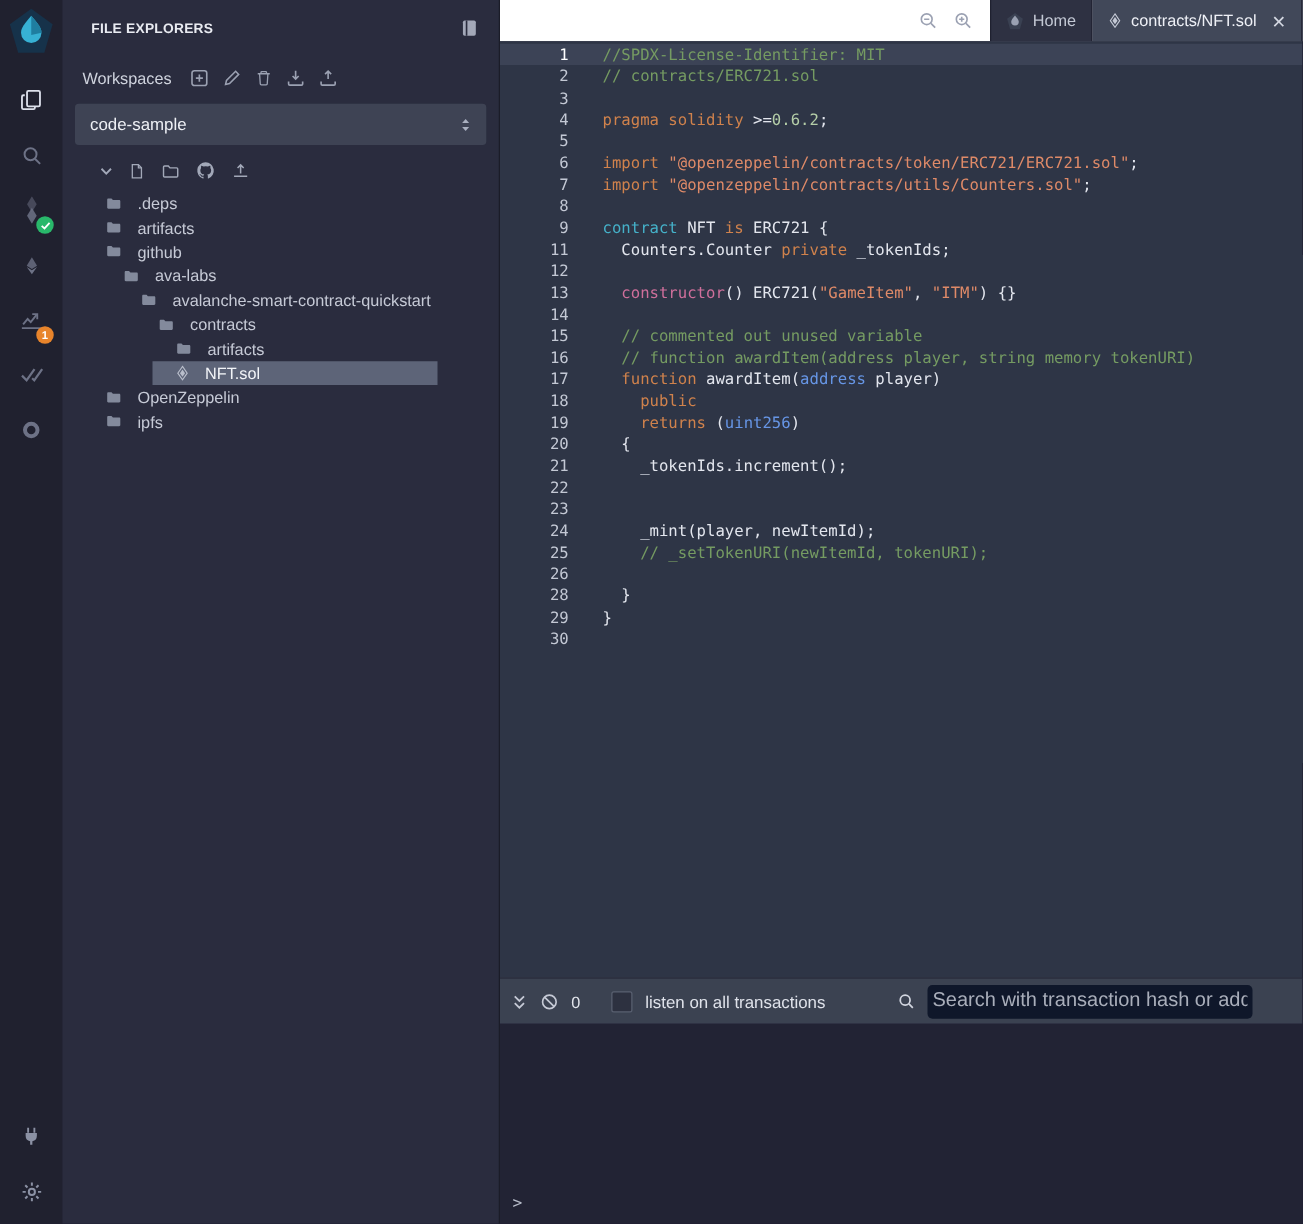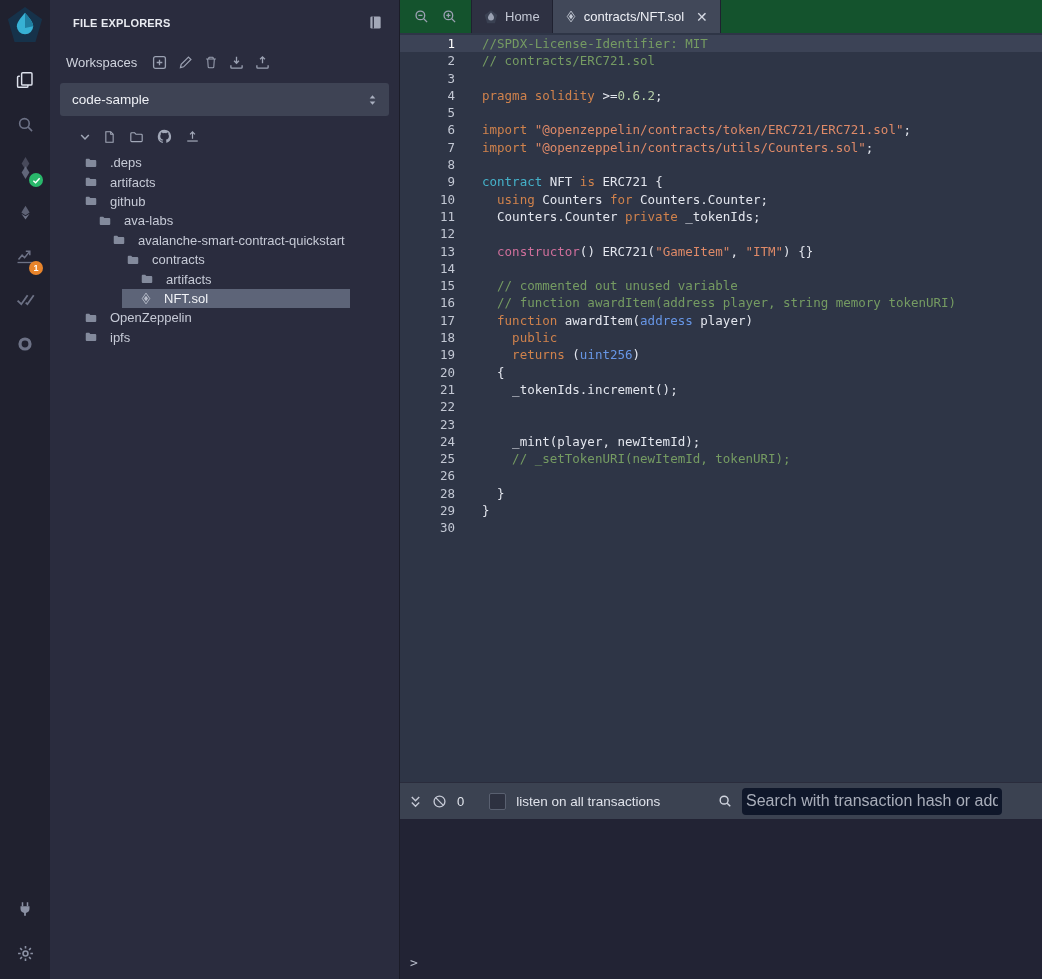--- a/index.html
+++ b/index.html
@@ -37,21 +37,21 @@
   .tree-toolbar span{display:flex;cursor:pointer;}
   .tree{margin-top:9px;font-size:13px;}
   .tree-row{height:19.4px;display:flex;align-items:center;cursor:pointer;color:#c6cad6;}
   .row-content{display:inline-flex;align-items:center;gap:12px;height:100%;}
   .tree-row.selected .row-content{background:#5d6478;width:228px;padding-left:18px;box-sizing:border-box;color:#f2f4f8;}
   .tree-ico{display:flex;flex-shrink:0;}
   .tree-label{white-space:nowrap;}
 
   
   .main{flex:1;min-width:0;display:flex;flex-direction:column;}
-  .tabbar{height:33px;flex-shrink:0;background:#14532d;display:flex;align-items:stretch;}
+  .tabbar{height:33px;flex-shrink:0;background:#ffffff;display:flex;align-items:stretch;justify-content:flex-end;}
   .zoom-btns{display:flex;align-items:center;gap:13px;padding:0 14px;color:#9ba1b2;}
   .zoom-btns span{display:flex;cursor:pointer;}
   .tab{display:flex;align-items:center;gap:7px;padding:0 12px;font-size:13px;color:#c3c8d4;background:#2e3142;border-right:1px solid #1f2130;border-left:1px solid #1f2130;cursor:pointer;}
   .tab.active{background:#414859;color:#eef0f6;border-left:none;}
   .tab .close{margin-left:5px;font-size:14px;color:#d4d8e2;cursor:pointer;line-height:1;}
   .tab-ico{display:flex;}
 
   .editor{flex:1;background:#2e3546;padding-top:2px;overflow:hidden;font-family:"DejaVu Sans Mono",monospace;font-size:12.5px;cursor:text;}
   .code-line{display:flex;height:17.3px;line-height:17.3px;white-space:pre;}
   .code-line.active{background:#3c4356;}
@@ -398,21 +398,20 @@
     <div class="editor">
         <div class="code-line active"><span class="gutter">1</span><span class="code-text"><span class="tk-c">//SPDX-License-Identifier: MIT</span></span></div>
         <div class="code-line"><span class="gutter">2</span><span class="code-text"><span class="tk-c">// contracts/ERC721.sol</span></span></div>
         <div class="code-line"><span class="gutter">3</span><span class="code-text"></span></div>
         <div class="code-line"><span class="gutter">4</span><span class="code-text"><span class="tk-k">pragma solidity</span><span class="tk-p"> &gt;=</span><span class="tk-n">0.6.2</span><span class="tk-p">;</span></span></div>
         <div class="code-line"><span class="gutter">5</span><span class="code-text"></span></div>
         <div class="code-line"><span class="gutter">6</span><span class="code-text"><span class="tk-k">import</span><span class="tk-p"> </span><span class="tk-s">"@openzeppelin/contracts/token/ERC721/ERC721.sol"</span><span class="tk-p">;</span></span></div>
         <div class="code-line"><span class="gutter">7</span><span class="code-text"><span class="tk-k">import</span><span class="tk-p"> </span><span class="tk-s">"@openzeppelin/contracts/utils/Counters.sol"</span><span class="tk-p">;</span></span></div>
         <div class="code-line"><span class="gutter">8</span><span class="code-text"></span></div>
         <div class="code-line"><span class="gutter">9</span><span class="code-text"><span class="tk-d">contract</span><span class="tk-p"> NFT </span><span class="tk-k">is</span><span class="tk-p"> ERC721 {</span></span></div>
-        <div class="code-line"><span class="gutter">10</span><span class="code-text"><span class="tk-p">  </span><span class="tk-k">using</span><span class="tk-p"> Counters </span><span class="tk-k">for</span><span class="tk-p"> Counters.Counter;</span></span></div>
         <div class="code-line"><span class="gutter">11</span><span class="code-text"><span class="tk-p">  Counters.Counter </span><span class="tk-k">private</span><span class="tk-p"> _tokenIds;</span></span></div>
         <div class="code-line"><span class="gutter">12</span><span class="code-text"></span></div>
         <div class="code-line"><span class="gutter">13</span><span class="code-text"><span class="tk-p">  </span><span class="tk-x">constructor</span><span class="tk-p">() ERC721(</span><span class="tk-s">"GameItem"</span><span class="tk-p">, </span><span class="tk-s">"ITM"</span><span class="tk-p">) {}</span></span></div>
         <div class="code-line"><span class="gutter">14</span><span class="code-text"></span></div>
         <div class="code-line"><span class="gutter">15</span><span class="code-text"><span class="tk-p">  </span><span class="tk-c">// commented out unused variable</span></span></div>
         <div class="code-line"><span class="gutter">16</span><span class="code-text"><span class="tk-p">  </span><span class="tk-c">// function awardItem(address player, string memory tokenURI)</span></span></div>
         <div class="code-line"><span class="gutter">17</span><span class="code-text"><span class="tk-p">  </span><span class="tk-k">function</span><span class="tk-p"> awardItem(</span><span class="tk-t">address</span><span class="tk-p"> player)</span></span></div>
         <div class="code-line"><span class="gutter">18</span><span class="code-text"><span class="tk-p">    </span><span class="tk-k">public</span></span></div>
         <div class="code-line"><span class="gutter">19</span><span class="code-text"><span class="tk-p">    </span><span class="tk-k">returns</span><span class="tk-p"> (</span><span class="tk-t">uint256</span><span class="tk-p">)</span></span></div>
         <div class="code-line"><span class="gutter">20</span><span class="code-text"><span class="tk-p">  {</span></span></div>

